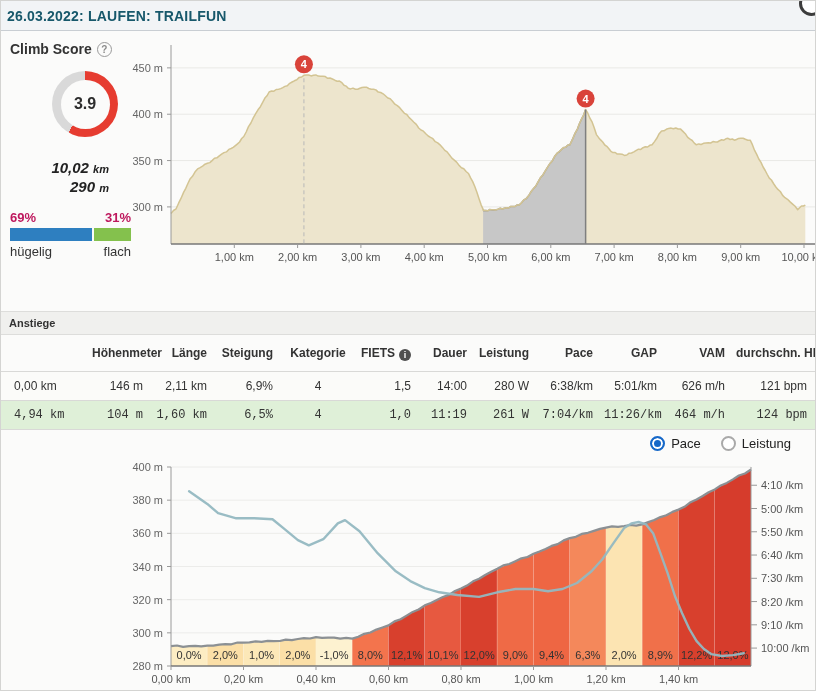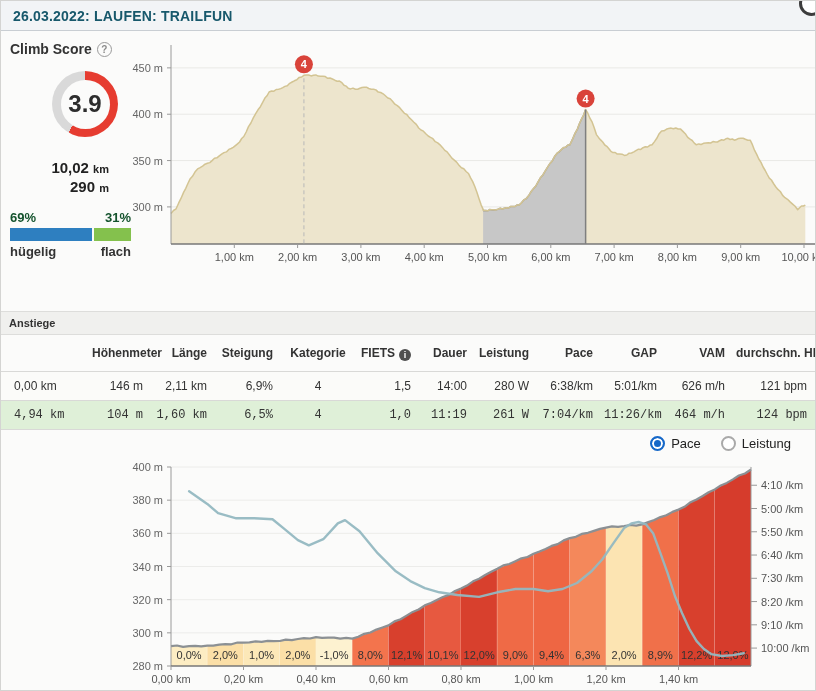--- a/index.html
+++ b/index.html
@@ -1,42 +1,42 @@
 <!DOCTYPE html>
 <html><head>
 <meta charset="utf-8">
 <style>
   html,body{margin:0;padding:0;background:#e9e9e7;font-family:"Liberation Sans",sans-serif;}
   .page{position:relative;width:816px;height:691px;background:#fbfbfa;overflow:hidden;margin:0 auto;
         border:1px solid #d4d4d2;box-sizing:border-box;}
   
   .hdr{position:relative;height:30px;background:#f2f4f6;border-bottom:1px solid #c9ced3;
-       display:flex;align-items:center;padding-left:12px;box-sizing:border-box;}
+       display:flex;align-items:center;padding-left:6px;box-sizing:border-box;}
   .hdr-title{color:#17586b;font-weight:bold;font-size:14px;letter-spacing:.2px;}
   .close-btn{position:absolute;right:-9px;top:-10px;width:19px;height:19px;border:3px solid #3c3c3c;
              border-radius:50%;background:#fff;}
   
   .top-sec{display:flex;height:270px;}
   .climb-panel{width:152px;flex:none;padding:10px 0 0 9px;box-sizing:border-box;}
   .cp-title{font-size:14px;font-weight:bold;color:#333;display:flex;align-items:center;gap:5px;}
   .help{display:inline-block;width:13px;height:13px;border:1px solid #9a9a9a;border-radius:50%;
         color:#8a8a8a;font-size:10px;line-height:13px;text-align:center;font-weight:bold;}
   .gauge{width:66px;height:66px;border-radius:50%;margin:14px 0 0 42px;
          display:flex;align-items:center;justify-content:center;}
   .gauge-inner{width:49px;height:49px;border-radius:50%;background:#fbfbfa;
-         display:flex;align-items:center;justify-content:center;font-size:24px;font-weight:bold;color:#2d2d2d;text-align:center;}
-  .stats{width:99px;text-align:right;margin-top:22px;color:#222;}
+         display:flex;align-items:center;justify-content:center;font-size:16px;font-weight:bold;color:#2d2d2d;text-align:center;}
+  .stats{width:99px;text-align:right;margin-top:22px;color:#222;font-style:italic;}
   .stat-line{font-size:15px;font-weight:bold;line-height:17px;}
   .stat-line .unit{font-size:11px;font-weight:bold;}
   .split{width:121px;margin-top:13px;}
-  .split-pcts{display:flex;justify-content:space-between;font-size:13px;font-weight:bold;color:#14532d;margin-bottom:3px;}
+  .split-pcts{display:flex;justify-content:space-between;font-size:13px;font-weight:bold;color:#be185d;margin-bottom:3px;}
   .split-bars{display:flex;gap:2px;height:13px;}
   .split-bars .b1{flex:none;}
   .split-bars .b2{flex:none;}
-  .split-words{display:flex;justify-content:space-between;font-size:13px;font-weight:bold;color:#333;margin-top:3px;}
+  .split-words{display:flex;justify-content:space-between;font-size:13px;font-weight:normal;color:#333;margin-top:3px;}
   .chart1-wrap{flex:1;padding-top:8px;}
   
   .sec-bar{margin-top:10px;height:22px;line-height:22px;background:#f0f0ee;border-top:1px solid #dddddb;
            border-bottom:1px solid #dddddb;padding-left:8px;font-size:11px;font-weight:bold;color:#333;}
   
   table.climbs{width:816px;border-collapse:collapse;font-size:12px;color:#333;table-layout:fixed;}
   table.climbs th{font-weight:bold;height:34px;vertical-align:middle;white-space:nowrap;}
   table.climbs td{height:26px;vertical-align:middle;white-space:nowrap;}
   table.climbs tbody tr{border-top:1px solid #d9d9d7;}
   table.climbs tbody tr:last-child{border-bottom:1px solid #d9d9d7;}

